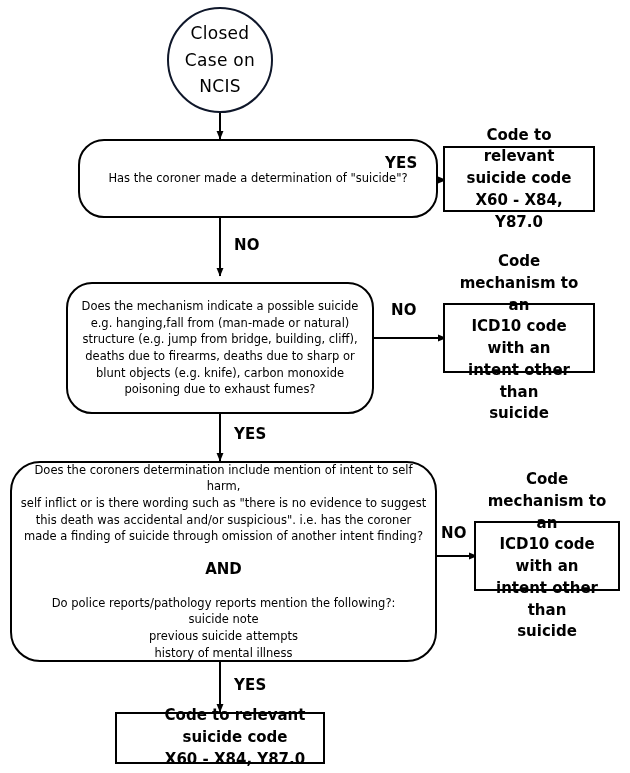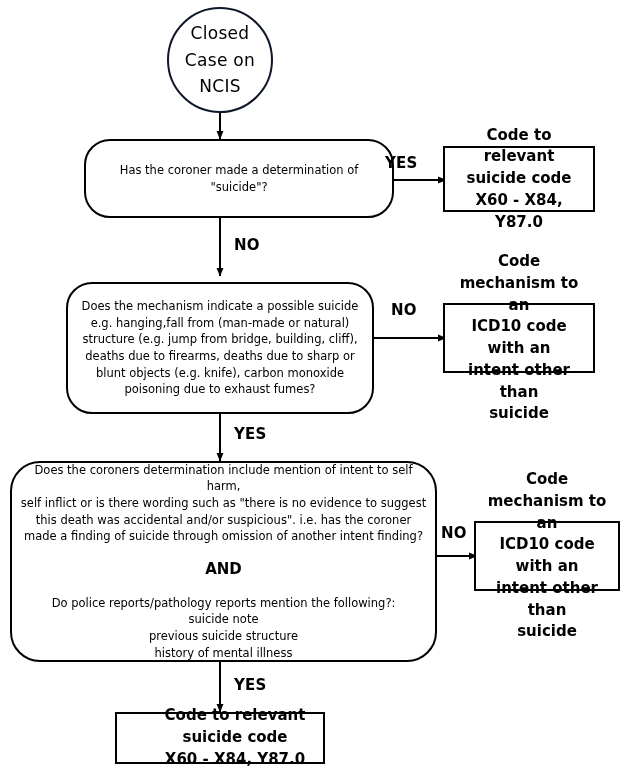--- a/index.html
+++ b/index.html
@@ -129,21 +129,21 @@
 
     <line x1="220" y1="662" x2="220" y2="712" stroke="#000000" stroke-width="2" marker-end="url(#arrow)"></line>
   </svg>
 
   <div class="node start-node" style="left:167px; top:7px; width:106px; height:106px;">
     <span class="node-text">Closed
 Case on
 NCIS</span>
   </div>
 
-  <div class="node decision-node" style="left:84px; top:139px; width:310px; height:79px;">
+  <div class="node decision-node" style="left:78px; top:139px; width:360px; height:79px;">
     <span class="node-text">Has the coroner made a determination of "suicide"?</span>
   </div>
 
   <div class="node terminal-node" style="left:443px; top:146px; width:152px; height:66px;">
     <span class="node-text">Code to relevant
 suicide code X60 - X84,
 Y87.0</span>
   </div>
 
   <div class="node decision-node" style="left:66px; top:282px; width:308px; height:132px;">
@@ -164,21 +164,21 @@
 
   <div class="node decision-node big" style="left:10px; top:461px; width:427px; height:201px;">
     <span class="big-inner">
       <span class="seg">Does the coroners determination include mention of intent to self harm,
 self inflict or is there wording such as  "there is no evidence to suggest
 this death was accidental and/or suspicious".  i.e. has the coroner
 made a finding of suicide through omission of another intent finding?</span>
       <span class="and-line">AND</span>
       <span class="seg">Do police reports/pathology reports mention the following?:
 suicide note
-previous suicide structure
+previous suicide attempts
 history of mental illness</span>
     </span>
   </div>
 
   <div class="node terminal-node" style="left:474px; top:521px; width:146px; height:70px;">
     <span class="node-text">Code mechanism to an
 ICD10 code with an
 intent other than
 suicide</span>
   </div>

